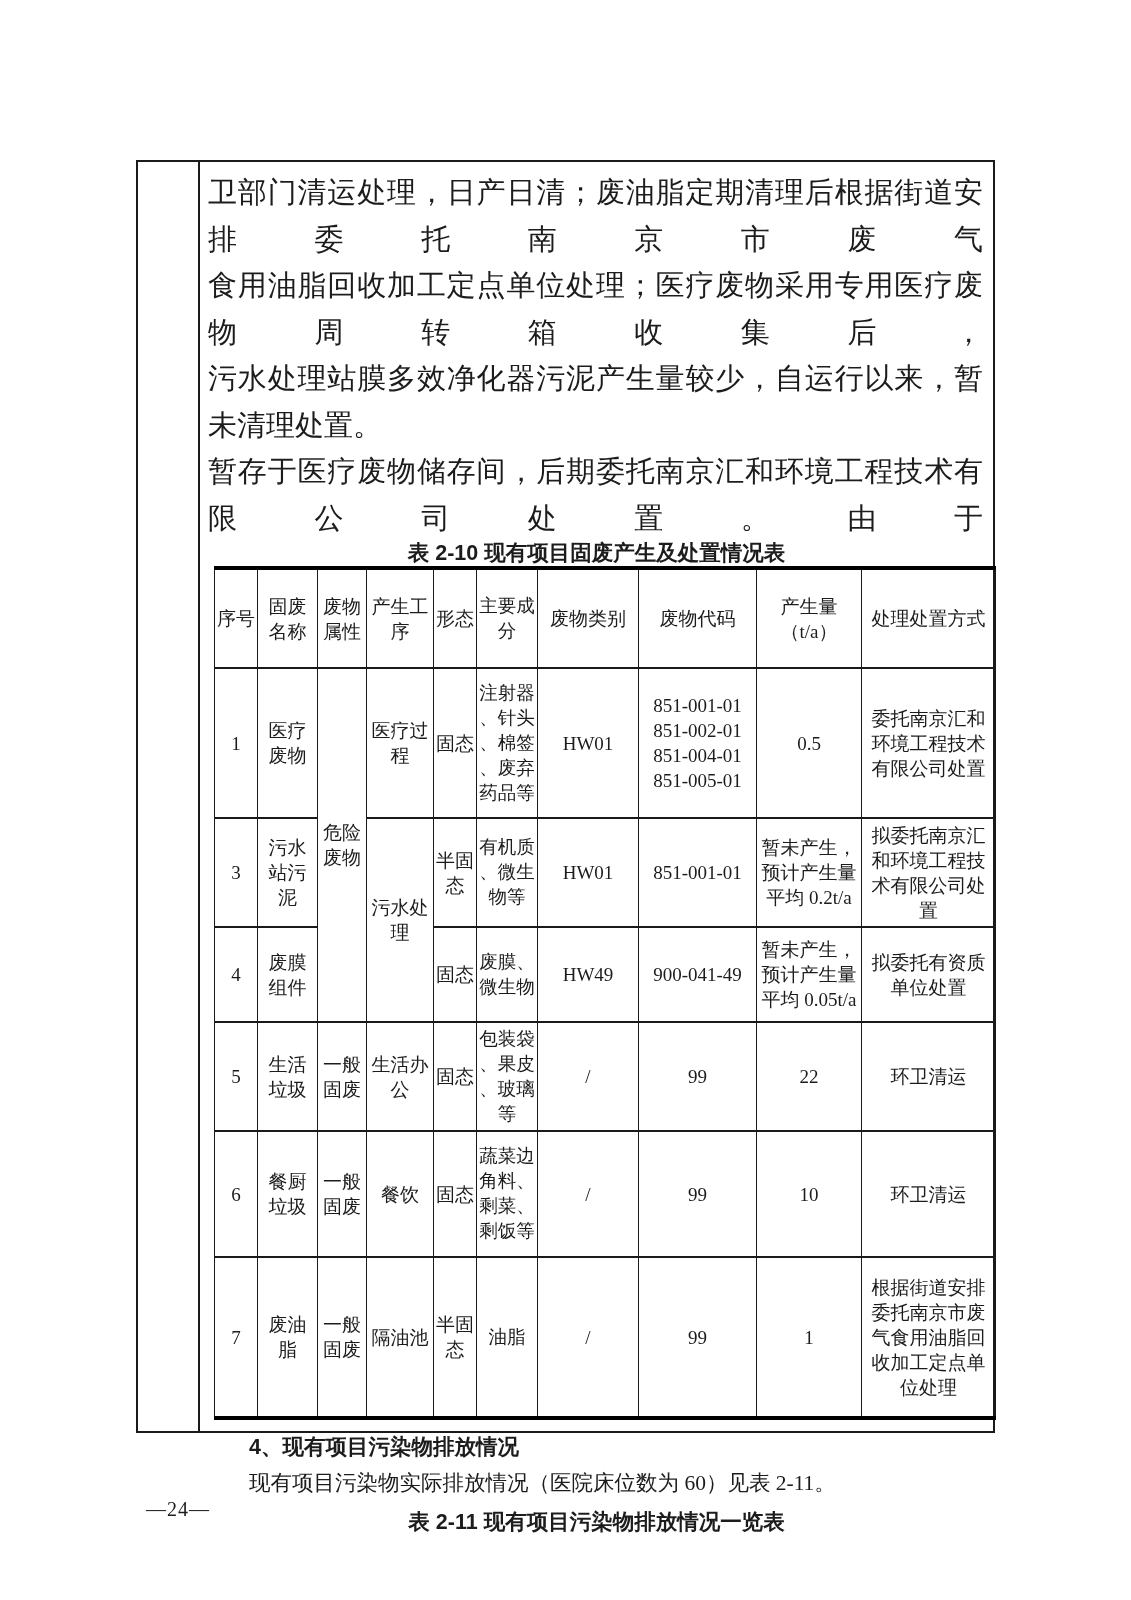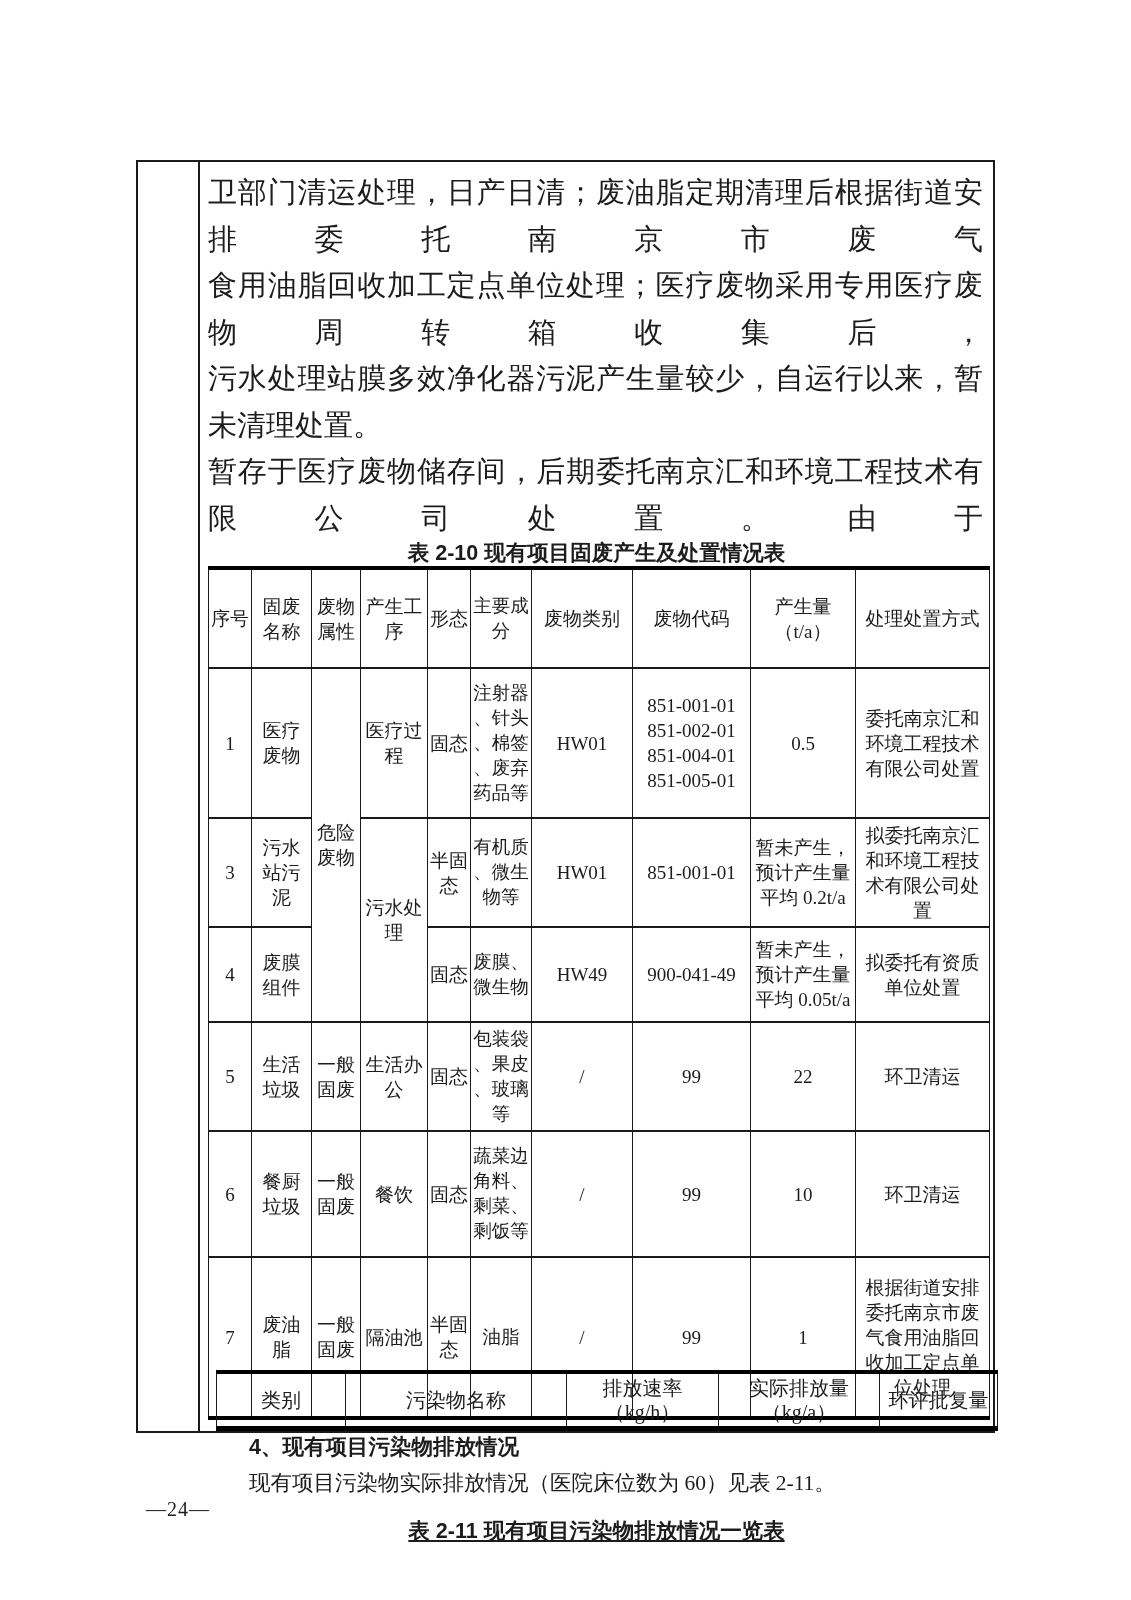--- a/index.html
+++ b/index.html
@@ -8,23 +8,23 @@
   .frame{position:absolute;left:136px;top:160px;width:855px;height:1269px;border:2px solid #1a1a1a;}
   .side-divider{position:absolute;left:60px;top:0;bottom:0;width:0;border-left:2px solid #1a1a1a;}
   .content{position:absolute;left:62px;top:0;right:0;bottom:0;}
 
   .intro{margin:7px 10px 0 8px;font-size:29px;line-height:46.5px;}
   .intro .ln{text-align:justify;text-align-last:justify;}
   .intro .ln.last{text-align-last:left;}
 
   .tbl-title{height:25px;line-height:25px;text-align:center;font-weight:bold;font-size:21.5px;
              font-family:"Liberation Sans","DejaVu Sans",sans-serif;}
-  .tbl-title.t11t{margin-top:21px;text-decoration:underline;}
+  .tbl-title.t11t{margin-top:12px;}
 
-  table{border-collapse:collapse;table-layout:fixed;margin-left:8px;}
+  table{border-collapse:collapse;table-layout:fixed;margin-left:14px;}
   .t10{width:781px;font-size:19px;border-top:4px solid #000;border-bottom:4px solid #000;}
   .t10 th,.t10 td{border:1.5px solid #1a1a1a;border-top-width:2.5px;border-bottom-width:2.5px;
       font-weight:normal;text-align:center;vertical-align:middle;padding:2px;line-height:25px;
       overflow:hidden;}
   .rh-head{height:100px;} .rh1{height:150px;} .rh3{height:109px;} .rh4{height:95px;}
   .rh5{height:109px;} .rh6{height:126px;} .rh7{height:161px;}
   .pre{white-space:pre-line;}
   .cser{padding:0 12px;} .cname{padding:0 9px;} .cattr{padding:0 13px;}
   .cproc{padding:0 10px;} .cform{padding:0 11px;}
   .ccomp{padding:0 7px;line-break:anywhere;font-size:18.5px;}
@@ -162,38 +162,18 @@
             <td class="cdisp">根据街道安排委托南京市废气食用油脂回收加工定点单位处理</td>
           </tr>
         </tbody>
       </table>
 
       <div class="sec-heading">4、现有项目污染物排放情况</div>
       <div class="sec-para">现有项目污染物实际排放情况（医院床位数为 60）见表 2-11。</div>
 
       <div class="tbl-title t11t">表 2-11 现有项目污染物排放情况一览表</div>
 
-      <table class="t11">
-        <colgroup>
-          <col style="width:129px">
-            <col style="width:221px">
-            <col style="width:152px">
-          <col style="width:161px">
-            <col style="width:118px">
-        </colgroup>
-        <thead>
-          <tr>
-            <th>类别</th>
-            <th>污染物名称</th>
-            <th class="pre">排放速率
-（kg/h）</th>
-            <th class="pre">实际排放量
-（kg/a）</th>
-            <th>环评批复量</th>
-          </tr>
-        </thead>
-      </table>
 
     </div>
   </div>
 
   <div class="page-number">—24—</div>
 </div>
 
 </body></html>

